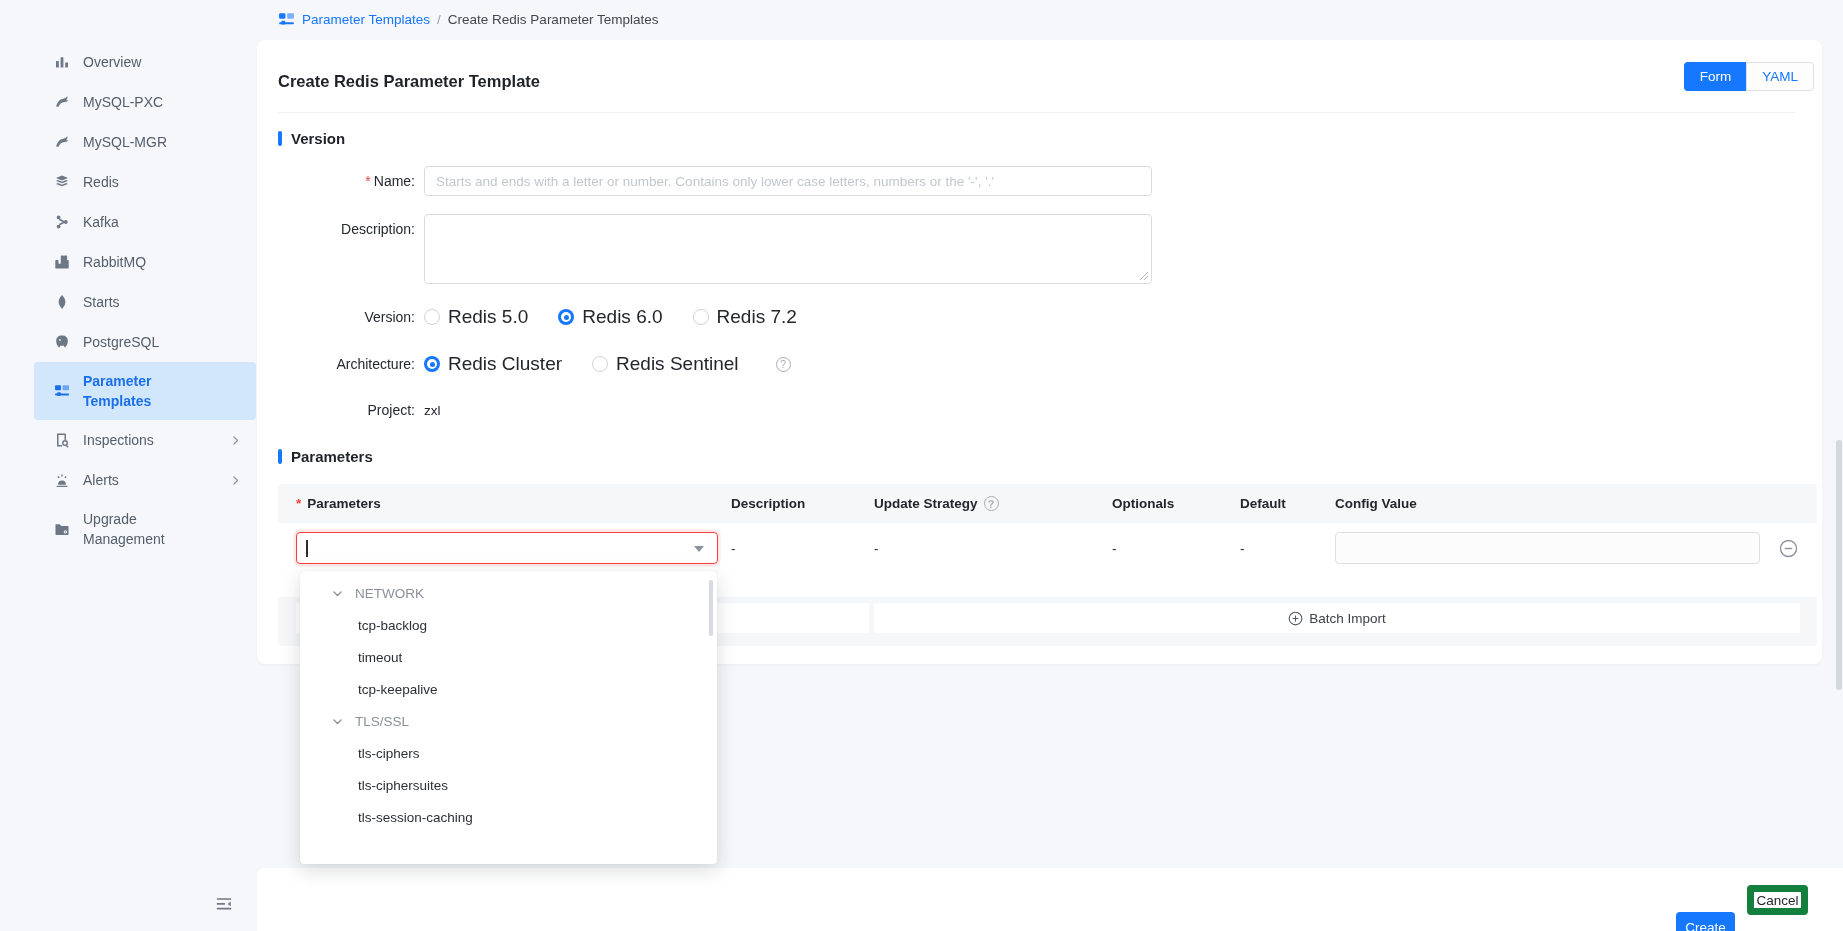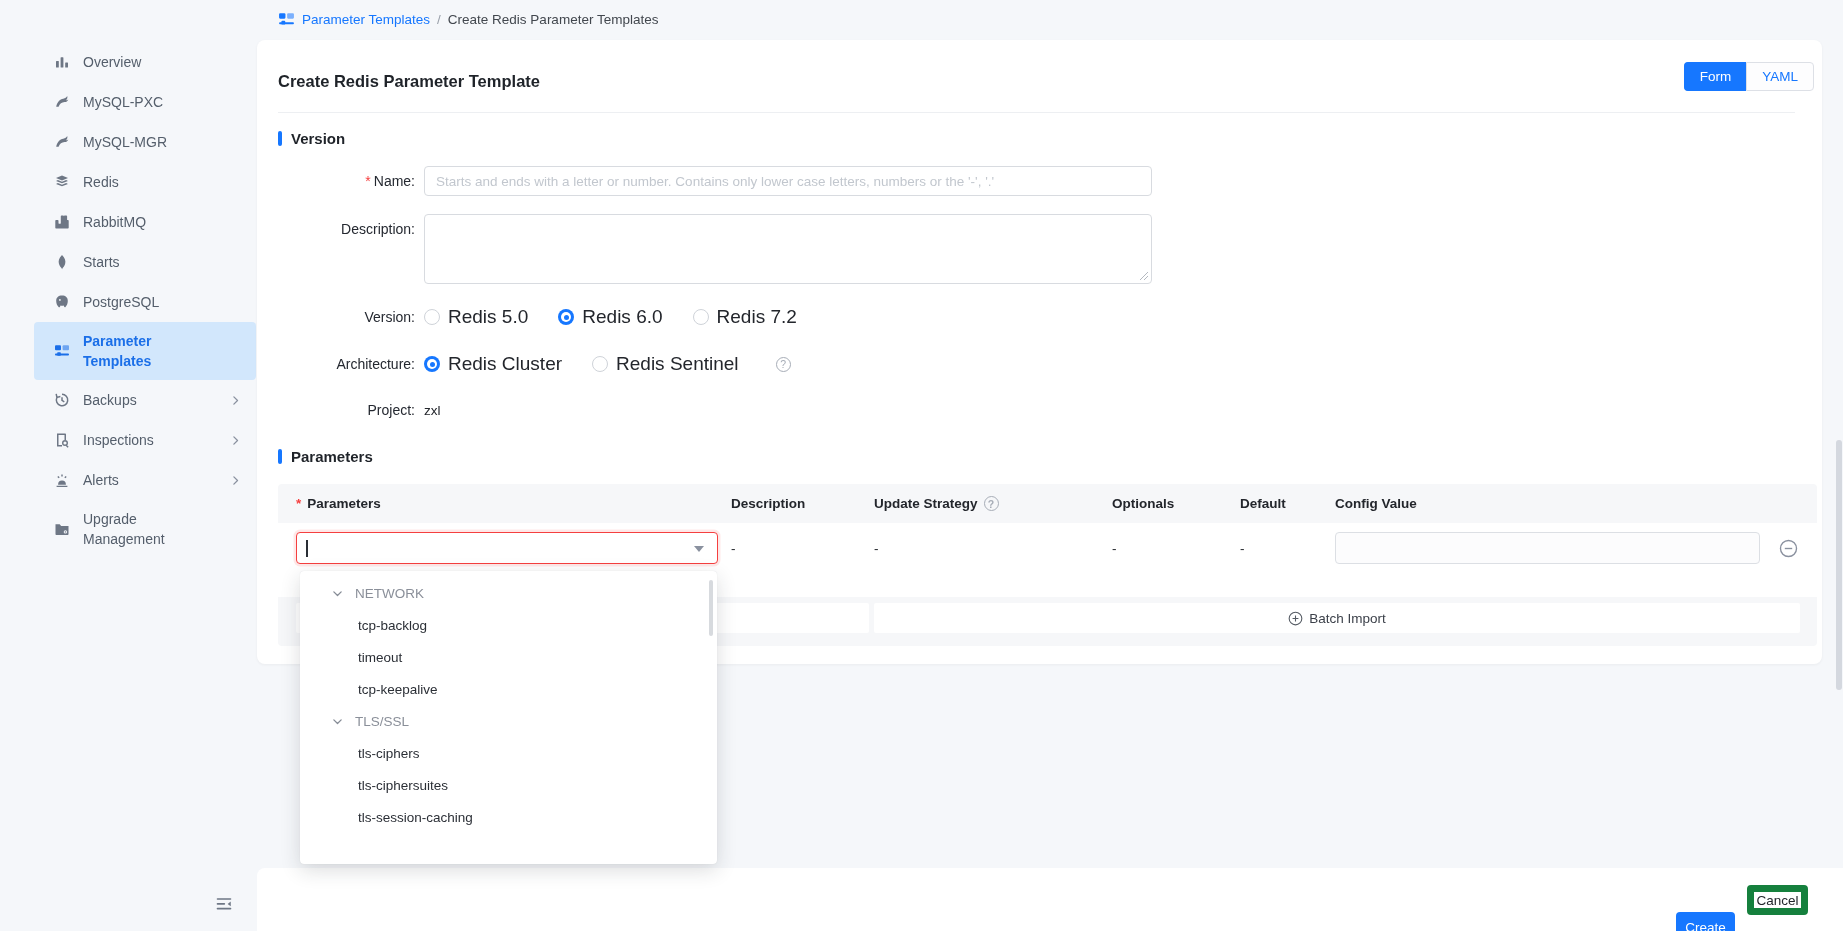--- a/index.html
+++ b/index.html
@@ -158,20 +158,31 @@
               <path d="M8 1.6 14 4 8 6.4 2 4z"></path>
               <path d="M2 6.9l6 2.4 6-2.4-1.9-.8L8 7.8 3.9 6.1z"></path>
               <path d="M2 9.9l6 2.4 6-2.4-1.9-.8L8 10.8 3.9 9.1z"></path>
             </svg>
           </span>
           <span class="mi-label">Redis</span>
         </div>
         <div class="menu-item">
           <span class="mi-icon">
             <svg viewBox="0 0 16 16" fill="currentColor">
+              <circle cx="4.6" cy="3.4" r="1.9"></circle>
+              <circle cx="4.6" cy="12.6" r="1.9"></circle>
+              <circle cx="11.8" cy="8" r="1.9"></circle>
+              <path d="M5.6 4.6l4.7 2.5-.7 1.3L4.9 5.9zM9.6 7.6l.7 1.3-4.7 2.5-.7-1.3z"></path>
+            </svg>
+          </span>
+          <span class="mi-label">Kafka</span>
+        </div>
+        <div class="menu-item">
+          <span class="mi-icon">
+            <svg viewBox="0 0 16 16" fill="currentColor">
               <path d="M9.9 6.1V2.2c0-.4.3-.7.7-.7h1.8c.4 0 .7.3.7.7v3.9h.9c.4 0 .7.3.7.7v6.9c0 .4-.3.7-.7.7H2c-.4 0-.7-.3-.7-.7V6.8c0-.4.3-.7.7-.7h1.8c.4 0 .7.3.7.7v2.5c0 .3.2.5.5.5h1.3c.3 0 .5-.2.5-.5V2.2c0-.4.3-.7.7-.7h1.7c.4 0 .7.3.7.7z"></path>
             </svg>
           </span>
           <span class="mi-label">RabbitMQ</span>
         </div>
         <div class="menu-item">
           <span class="mi-icon">
             <svg viewBox="0 0 16 16" fill="currentColor">
               <path d="M8 1c3 3 4 6.1 3.1 9.1-.7 2.3-2 3.4-2.6 4.1l-.4 1-.5-1c-.6-.7-1.9-1.8-2.6-4.1C4 7.1 5 4 8 1z"></path>
             </svg>
@@ -190,35 +201,20 @@
         <div class="menu-item active tall">
           <span class="mi-icon">
             <svg viewBox="0 0 16 16" fill="currentColor">
               <rect x="1" y="2.2" width="6" height="5" rx="1"></rect>
               <rect x="8.6" y="2.2" width="6.4" height="5" rx="1" opacity=".55"></rect>
               <rect x="1" y="10.6" width="14" height="1.8" rx=".9"></rect>
               <rect x="3.2" y="9.2" width="3.6" height="3.6" rx=".8"></rect>
             </svg>
           </span>
           <span class="mi-label">Parameter Templates</span>
-        </div>
-        <div class="menu-item">
-          <span class="mi-icon">
-            <svg viewBox="0 0 16 16" fill="none" stroke="currentColor" stroke-width="1.5">
-              <path d="M8 2.3a5.7 5.7 0 1 1-5.2 3.4"></path>
-              <path d="M2.2 1.8l.7 3.6 3.5-.9" fill="none"></path>
-              <path d="M8 5.2v3.2l2.3 1.4"></path>
-            </svg>
-          </span>
-          <span class="mi-label">Backups</span>
-          <span class="mi-chevron">
-            <svg viewBox="0 0 16 16" fill="none" stroke="currentColor" stroke-width="1.6" stroke-linecap="round" stroke-linejoin="round">
-              <path d="M6 3.5 10.5 8 6 12.5"></path>
-            </svg>
-          </span>
         </div>
         <div class="menu-item">
           <span class="mi-icon">
             <svg viewBox="0 0 16 16" fill="currentColor">
               <path d="M3 1.5h8c.6 0 1 .4 1 1V8h-1.5V3h-6v10H8v1.5H3z"></path>
               <circle cx="11" cy="11" r="2.3" fill="none" stroke="currentColor" stroke-width="1.4"></circle>
               <path d="M12.6 12.8l2 1.9-1 1-1.9-2z"></path>
             </svg>
           </span>
           <span class="mi-label">Inspections</span>

